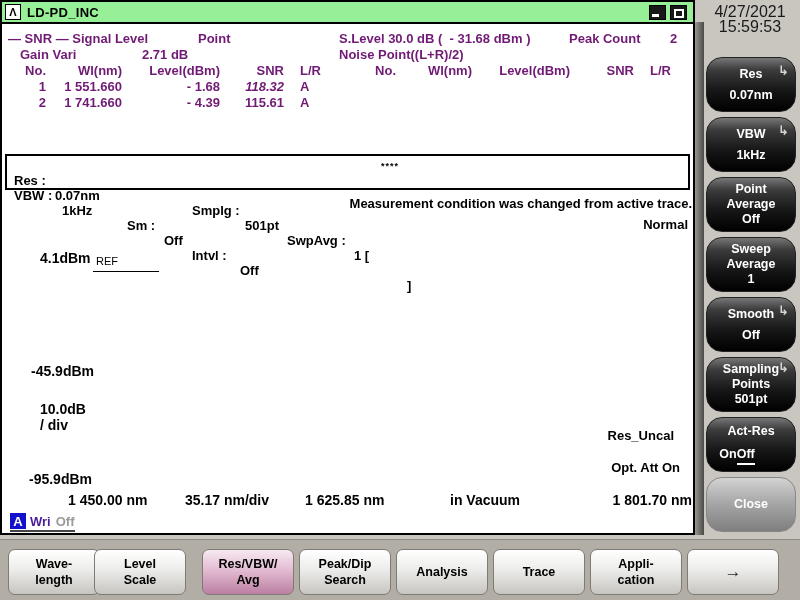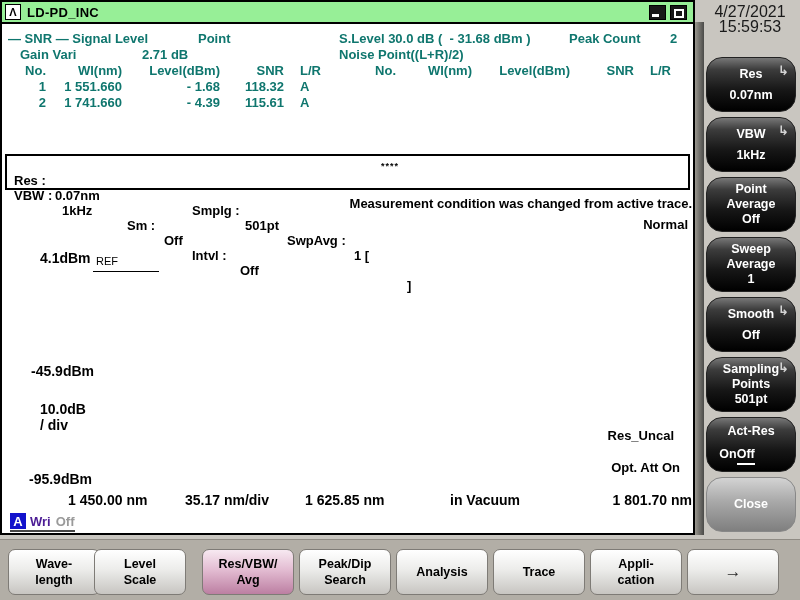--- a/index.html
+++ b/index.html
@@ -16,21 +16,21 @@
             border-bottom:2px solid #000;display:flex;align-items:center;}
   .logo-box{width:14px;height:14px;background:#fff;border:1px solid #000;margin-left:3px;
             display:flex;align-items:center;justify-content:center;
             font-weight:bold;font-size:11px;color:#000;}
   .title-text{font-weight:bold;font-size:13px;color:#000;margin-left:6px;letter-spacing:.3px;}
   .win-btns{margin-left:auto;margin-right:6px;display:flex;gap:4px;}
   .win-btn{width:15px;height:13px;background:#181818;border:1px solid #000;position:relative;}
   .win-btn.min::after{content:"";position:absolute;left:2px;bottom:2px;width:7px;height:3px;background:#fff;}
   .win-btn.max::after{content:"";position:absolute;left:3px;top:3px;width:6px;height:5px;border:2px solid #fff;}
   
-  .hdr-abs{position:absolute;white-space:pre;font-weight:bold;font-size:13px;color:#0f766e;}
+  .hdr-abs{position:absolute;white-space:pre;font-weight:bold;font-size:13px;color:#701a75;}
   
   .cond-box{position:absolute;left:3px;top:152px;width:685px;height:36px;border:2px solid #000;
             box-sizing:border-box;background:#fff;}
   .cond-line{position:absolute;left:0;right:0;white-space:pre;font-weight:bold;font-size:13px;}
   .cond-item{position:absolute;white-space:pre;}
   .stars{font-size:9px;vertical-align:2px;letter-spacing:1px;}
   .msg{position:absolute;left:0;top:194px;width:690px;text-align:right;font-weight:bold;font-size:13px;}
   
   .ylab{position:absolute;font-weight:bold;font-size:14px;color:#000;}
   .xlab{position:absolute;top:490px;font-weight:bold;font-size:14px;color:#000;white-space:pre;}
@@ -129,21 +129,21 @@
         <div class="hdr-abs" style="left: 398px; top: 61px; width: 72px; text-align: right;">Wl(nm)</div>
         <div class="hdr-abs" style="left: 126px; top: 61px; width: 92px; text-align: right;">Level(dBm)</div>
         <div class="hdr-abs" style="left: 476px; top: 61px; width: 92px; text-align: right;">Level(dBm)</div>
         <div class="hdr-abs" style="left: 226px; top: 61px; width: 56px; text-align: right;">SNR</div>
         <div class="hdr-abs" style="left: 576px; top: 61px; width: 56px; text-align: right;">SNR</div>
         <div class="hdr-abs" style="left: 298px; top: 61px; width: 34px; text-align: left;">L/R</div>
         <div class="hdr-abs" style="left: 648px; top: 61px; width: 34px; text-align: left;">L/R</div>
         <div class="hdr-abs" style="left: 10px; top: 77px; width: 34px; text-align: right;">1</div>
         <div class="hdr-abs" style="left: 48px; top: 77px; width: 72px; text-align: right;">1 551.660</div>
         <div class="hdr-abs" style="left: 126px; top: 77px; width: 92px; text-align: right;">- 1.68</div>
-        <div class="hdr-abs" style="left: 226px; top: 77px; width: 56px; text-align: right;">118.32</div>
+        <div class="hdr-abs" style="left: 226px; top: 77px; width: 56px; text-align: right; font-style: italic;">118.32</div>
         <div class="hdr-abs" style="left: 298px; top: 77px; width: 34px; text-align: left;">A</div>
         <div class="hdr-abs" style="left: 10px; top: 93px; width: 34px; text-align: right;">2</div>
         <div class="hdr-abs" style="left: 48px; top: 93px; width: 72px; text-align: right;">1 741.660</div>
         <div class="hdr-abs" style="left: 126px; top: 93px; width: 92px; text-align: right;">- 4.39</div>
         <div class="hdr-abs" style="left: 226px; top: 93px; width: 56px; text-align: right;">115.61</div>
         <div class="hdr-abs" style="left: 298px; top: 93px; width: 34px; text-align: left;">A</div>
       </div>
 
     <div class="cond-box">
       <div class="cond-line" style="top:2px">

